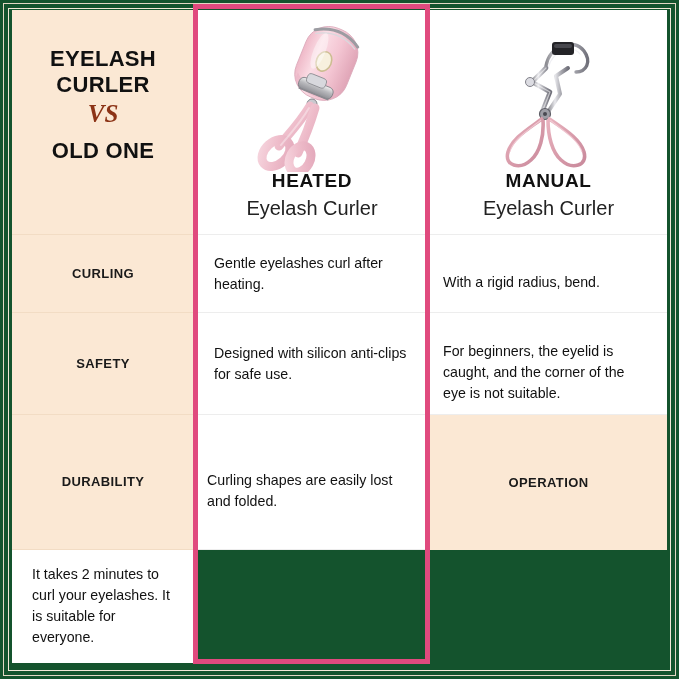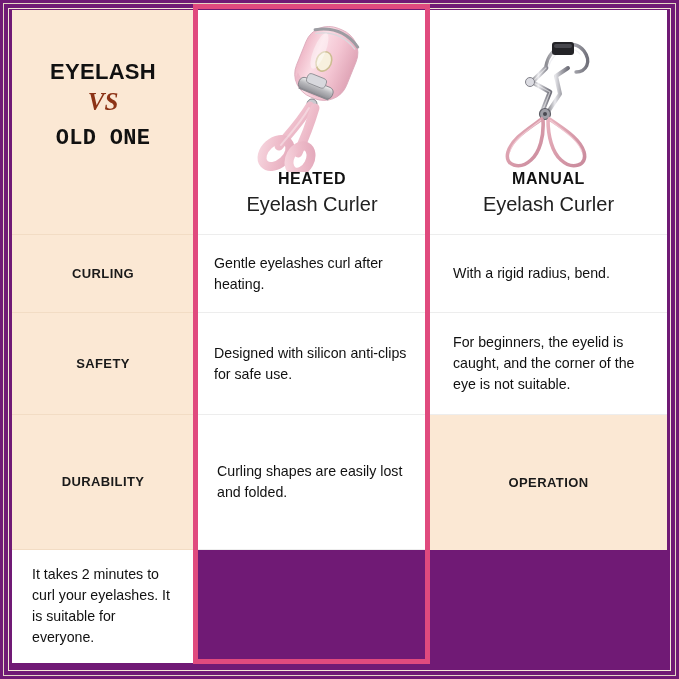--- a/index.html
+++ b/index.html
@@ -8,21 +8,21 @@
     background: #ffffff;
   }
   body {
     font-family: "Liberation Sans", sans-serif;
   }
   .page {
     position: relative;
     width: 679px;
     height: 679px;
     box-sizing: border-box;
-    background: #701a75;
+    background: #14532d;
     overflow: hidden;
   }
   
   .frame-outer {
     position: absolute;
     left: 3px; top: 3px; right: 3px; bottom: 3px;
     border: 1px solid #e4d7c4;
     box-sizing: border-box;
     pointer-events: none;
   }
@@ -89,58 +89,58 @@
   }
   .title-vs {
     font-family: "Liberation Serif", serif;
     font-style: italic;
     font-weight: 700;
     font-size: 25px;
     color: #8c3316;
     margin: 4px 0 4px 0;
     line-height: 1;
   }
-  .title-l4 { margin-top: 8px; font-family: Liberation Mono, monospace; }
+  .title-l4 { margin-top: 8px; }
 
   
   .col-a { background: #ffffff; border-bottom: 1px solid #ededed; }
   .col-b { background: #ffffff; border-bottom: 1px solid #ededed; }
   .nb { border-bottom: none; }
 
   .body-txt {
     position: absolute;
     left: 20px;
     right: 16px;
     top: 50%;
     transform: translateY(-50%);
     font-size: 14.2px;
     line-height: 1.5;
     color: #111111;
   }
-  .col-b .body-txt { left: 23px; }
+  .col-b .body-txt { left: 13px; margin-top: 9px; }
 
   
   .prod {
     display: flex;
     flex-direction: column;
     align-items: center;
     justify-content: flex-start;
     padding-top: 8px;
     background: #ffffff;
     border-bottom: 1px solid #ededed;
   }
   .prod-img {
     height: 155px;
     width: 100%;
     display: flex;
     align-items: center;
     justify-content: center;
   }
   .prod-name {
-    font-size: 16px;
+    font-size: 19px;
     font-weight: 700;
     color: #111111;
     letter-spacing: 0.6px;
     margin-top: -3px;
   }
   .prod-sub {
     font-size: 20px;
     color: #222222;
     margin-top: 5px;
   }
@@ -163,20 +163,21 @@
 
 <div class="page">
 
   <div class="frame-outer"></div>
   <div class="frame-inner"></div>
 
   <div class="table">
 
     <div class="cell title-cell">
       <div class="title-l1">EYELASH</div>
+      <div class="title-l2">CURLER</div>
       <div class="title-vs">VS</div>
       <div class="title-l4">OLD ONE</div>
     </div>
 
     <div class="cell prod col-a">
       <div class="prod-img">
         <svg width="118" height="152" viewBox="0 0 118 152" aria-hidden="true">
           <defs>
             <linearGradient id="pinkBody" x1="0" y1="0" x2="1" y2="0">
               <stop offset="0%" stop-color="#efb9c8"></stop>

